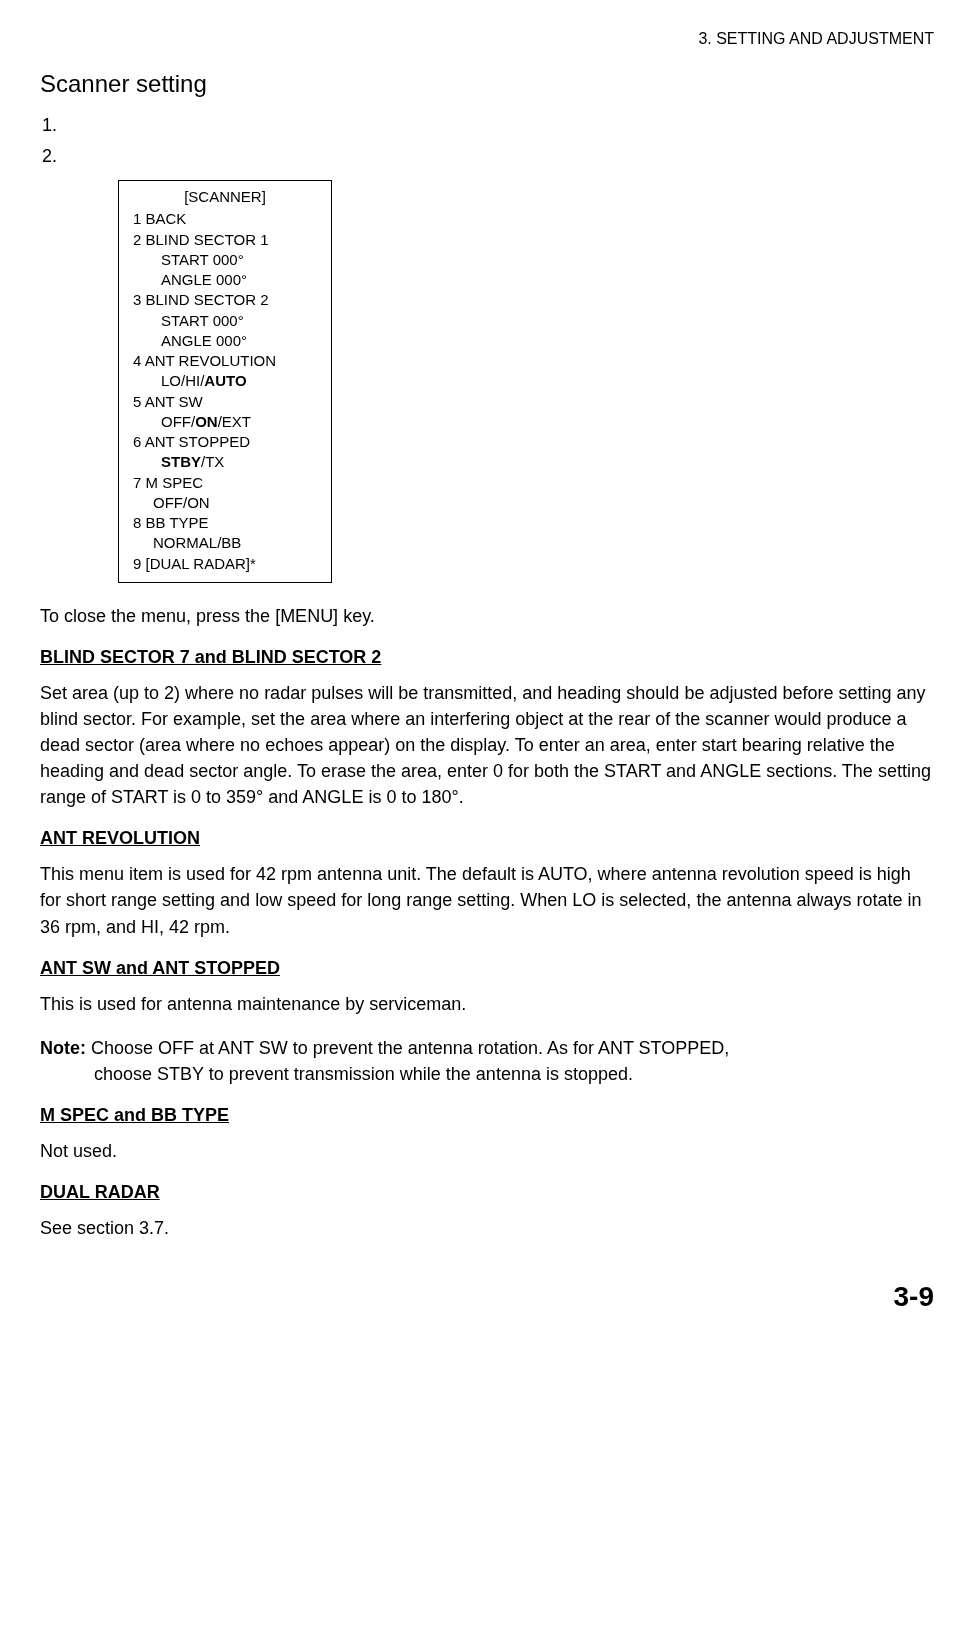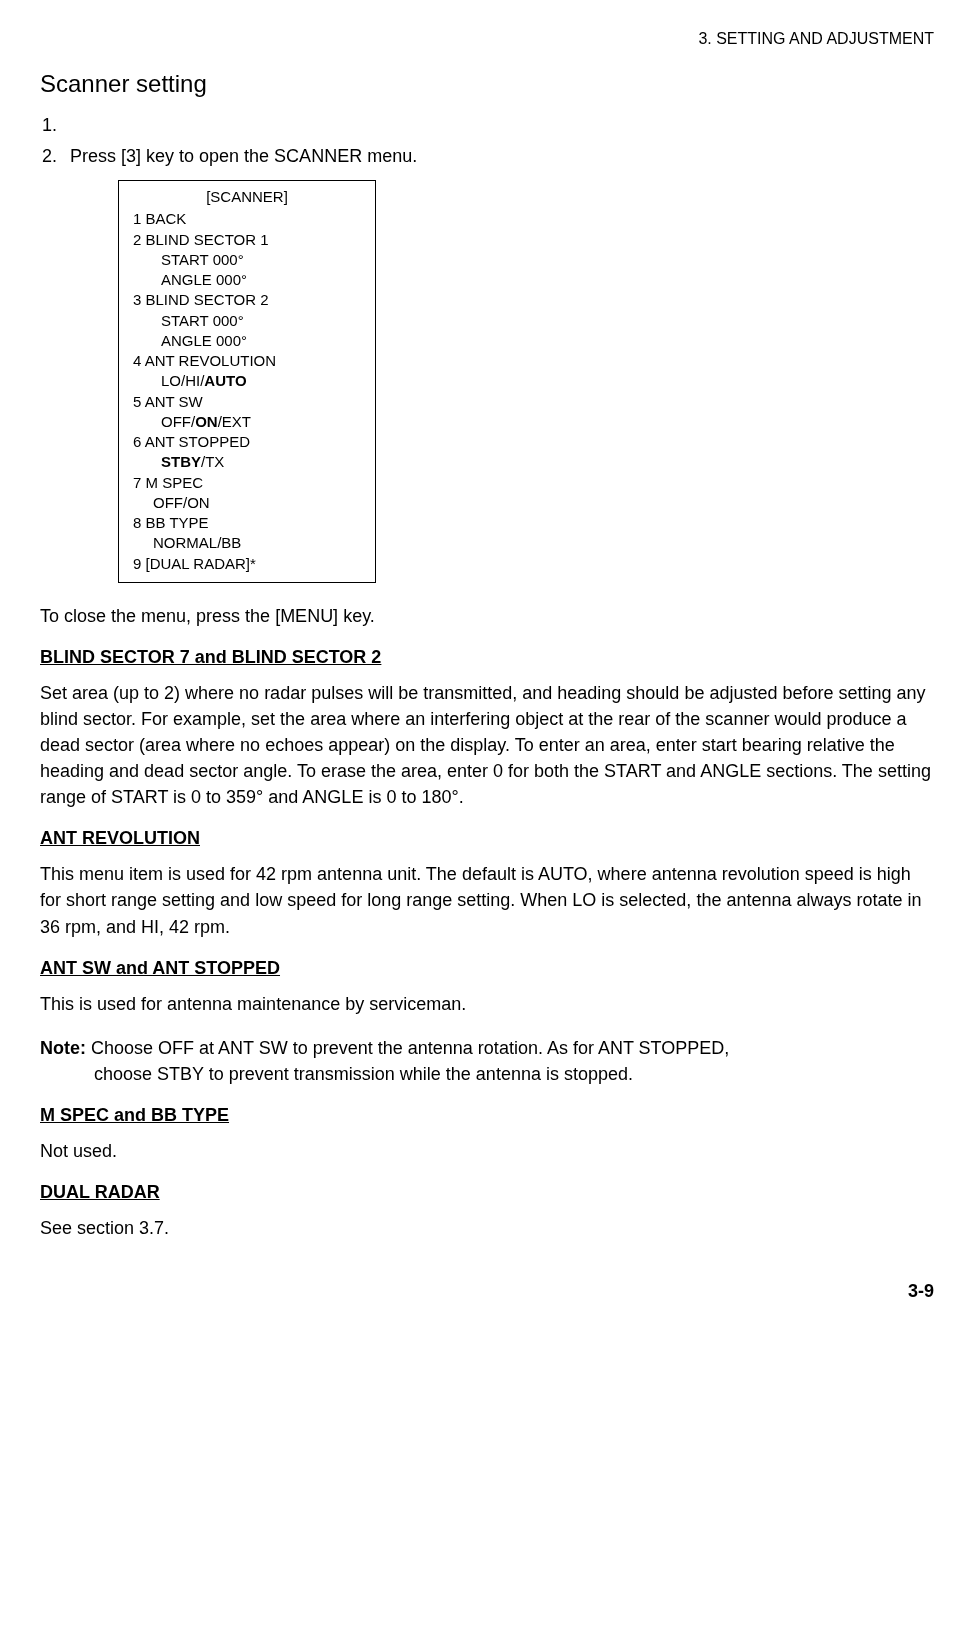--- a/index.html
+++ b/index.html
@@ -41,21 +41,21 @@
     }
     .menu-row {
       display: flex;
       align-items: flex-end;
       margin-left: 78px;
       margin-bottom: 20px;
     }
     .menu-box {
       border: 1.5px solid black;
       padding: 6px 14px 8px 14px;
-      width: 258px;
+      width: 214px;
       font-size: 15px;
       line-height: 1.35;
     }
     .menu-title {
       text-align: center;
       margin-bottom: 2px;
     }
     .menu-item-indent {
       padding-left: 28px;
     }
@@ -88,40 +88,39 @@
     .note-block {
       font-size: 18px;
       line-height: 1.45;
       margin-bottom: 18px;
     }
     .note-block .hang {
       padding-left: 54px;
     }
     .page-num {
       text-align: right;
-      font-size: 18px;
+      font-size: 28px;
       font-weight: bold;
       margin-top: 40px;
     }
     b { font-weight: bold; }
   </style>
 </head>
 <body>
 
 <div class="header-label">3. SETTING AND ADJUSTMENT</div>
 
 <h1>Scanner setting</h1>
 
 <div class="steps">
   <div class="step-row">
     <div class="step-num">1.</div>
   </div>
   <div class="step-row">
     <div class="step-num">2.</div>
-    <div>Press [3] key to open the SCANNER menu.</div>
   </div>
 </div>
 
 <div class="menu-row">
   <div class="menu-box">
     <div class="menu-title">[SCANNER]</div>
     <div>1  BACK</div>
     <div>2  BLIND SECTOR 1</div>
     <div class="menu-item-indent">START 000°</div>
     <div class="menu-item-indent">ANGLE 000°</div>

